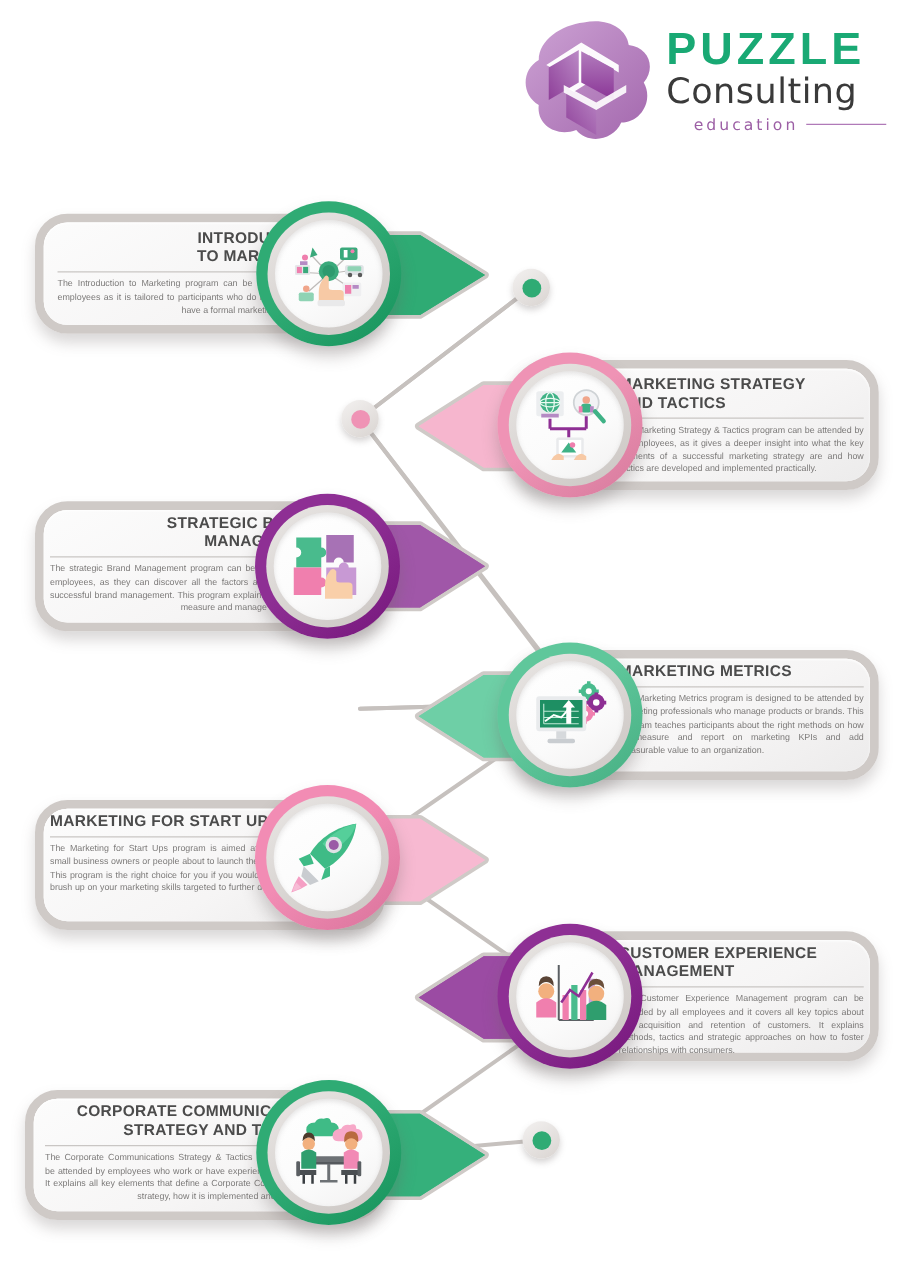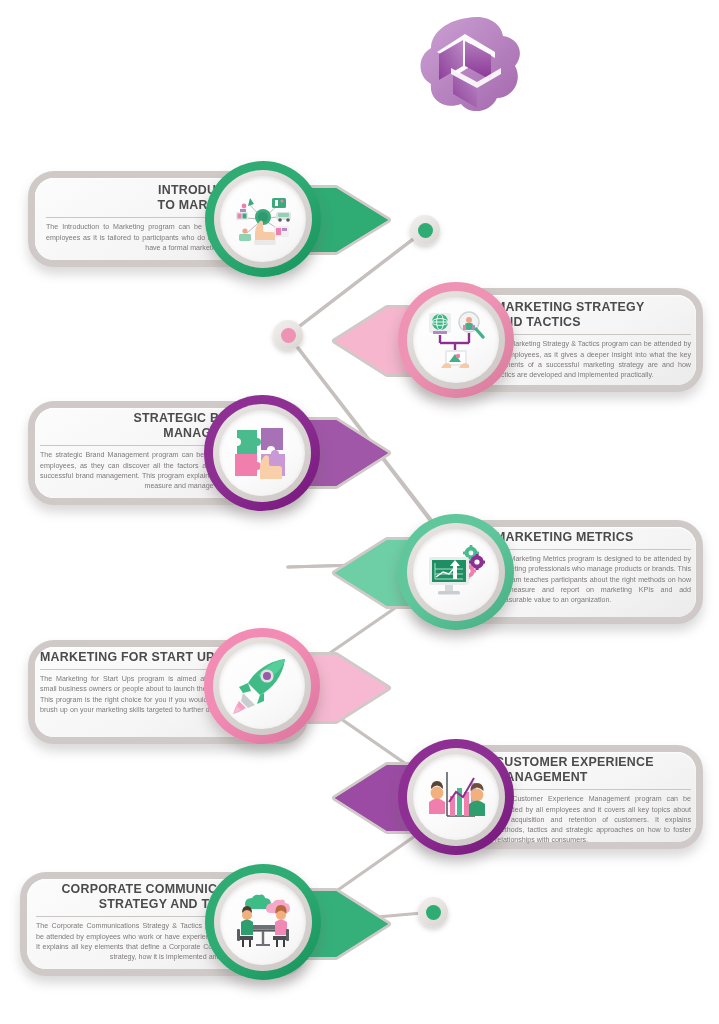--- a/index.html
+++ b/index.html
@@ -113,20 +113,28 @@
         <path d="M52 4 C70 0 86 8 88 22 C104 24 110 40 100 52 C108 66 98 84 82 84
                  C76 98 56 102 46 90 C30 96 14 86 16 70 C2 62 2 42 16 34
                  C16 18 34 6 52 4 Z" fill="url(#lgA)" opacity=".92"></path>
         <path d="M22 38 L50 20 L80 38 L80 44 L56 30 L56 52 L40 62 L40 48 Z" fill="#ffffff" opacity=".96"></path>
         <path d="M24 40 L48 26 L48 52 L24 66 Z" fill="url(#lgB)"></path>
         <path d="M50 27 L76 41 L76 66 L50 52 Z" fill="url(#lgC)"></path>
         <path d="M38 56 L62 70 L62 94 L38 80 Z" fill="url(#lgB)" opacity=".95"></path>
         <path d="M36 54 L62 68 L86 54 L86 60 L62 74 L36 60 Z" fill="#ffffff" opacity=".9"></path>
       </svg>
     </div>
+    <div class="logo-text">
+      <div class="logo-puzzle">PUZZLE</div>
+      <div class="logo-consulting">Consulting</div>
+      <div class="logo-edu-row">
+        <span class="logo-education">education</span>
+        <span class="logo-rule"></span>
+      </div>
+    </div>
   </div>
 
   <svg class="connectors" viewBox="0 0 719 1024">
     <g fill="none" stroke="#c6c1be" stroke-width="3.2" stroke-linecap="round" stroke-linejoin="round">
       <path d="M425,230 L288,335"></path>
       <path d="M288,335 L462,562"></path>
       <path d="M462,562 L288,567"></path>
       <path d="M288,567 L462,562"></path>
     </g>
     <g fill="none" stroke="#c6c1be" stroke-width="3.2" stroke-linecap="round">

